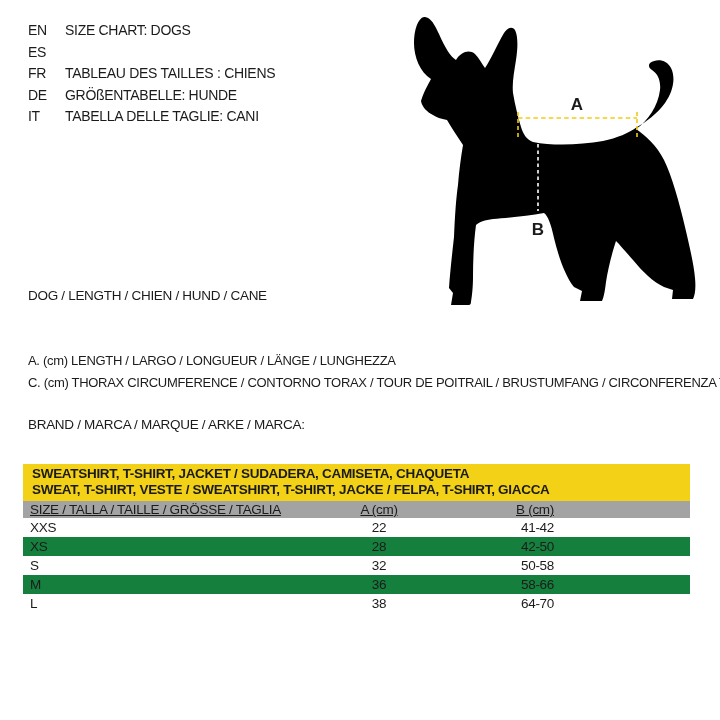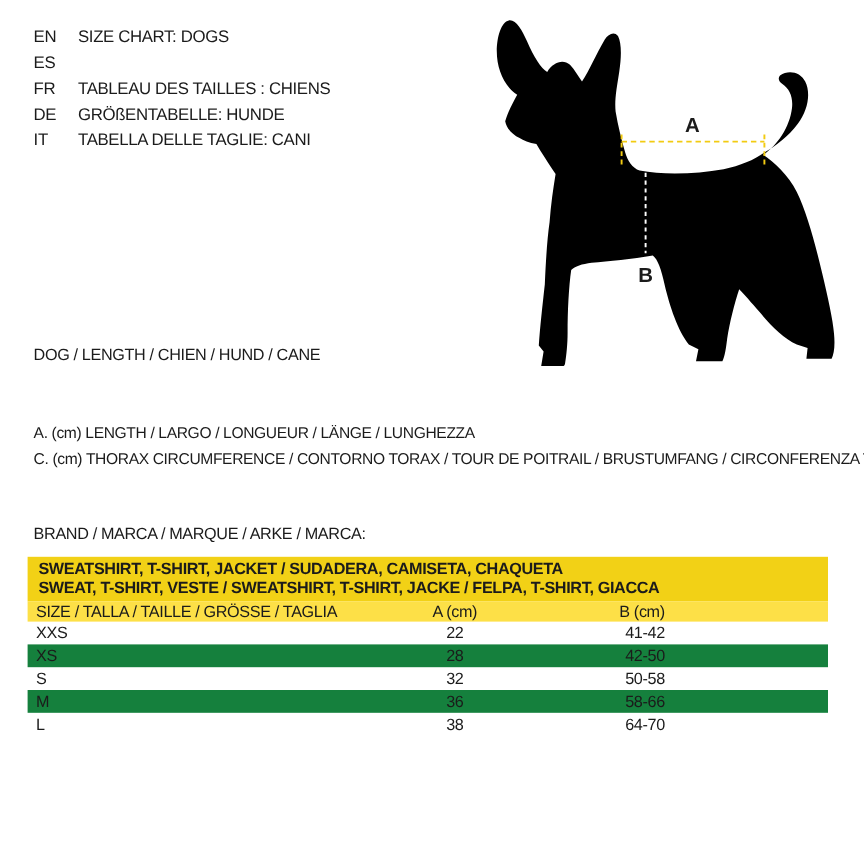--- a/index.html
+++ b/index.html
@@ -12,30 +12,30 @@
   .txt{white-space:nowrap;letter-spacing:-0.3px;}
 
   
   .lang-block{position:absolute;left:28px;top:20px;}
   .lang-row{display:flex;line-height:21.5px;font-size:14px;font-weight:400;}
   .lang-code{width:37px;flex:0 0 37px;}
 
   
   .dog-label{position:absolute;left:28px;top:288px;font-size:13.5px;}
   .measures{position:absolute;left:28px;top:350px;line-height:22px;font-size:13px;letter-spacing:-0.4px;}
-  .brand{position:absolute;left:28px;top:417px;font-size:13.5px;margin-top:20px;}
+  .brand{position:absolute;left:28px;top:417px;font-size:13.5px;}
 
   
   .diagram{position:absolute;left:405px;top:15px;width:310px;height:295px;}
 
   
   .size-table{position:absolute;left:23px;top:464px;width:667px;}
   .banner{background:#F2D116;padding:2px 4px 3px 9px;}
   .banner div{font-size:13.5px;font-weight:700;line-height:16px;white-space:nowrap;letter-spacing:-0.3px;}
-  .thead{background:#fde047;height:17px;}
+  .thead{background:#a3a3a3;height:17px;text-decoration:underline;}
   .trow{height:19px;}
   .trow.alt{background:#15803d;}
   .tr{display:flex;align-items:center;font-size:13.5px;letter-spacing:-0.3px;}
   .thead.tr{font-size:13.5px;}
   .c-size{flex:0 0 304px;padding-left:7px;text-align:left;white-space:nowrap;}
   .c-a{flex:0 0 90px;text-align:center;}
   .c-b{flex:0 0 130px;text-align:right;}
   .c-fill{flex:1 1 auto;}
 </style>
 </head>

